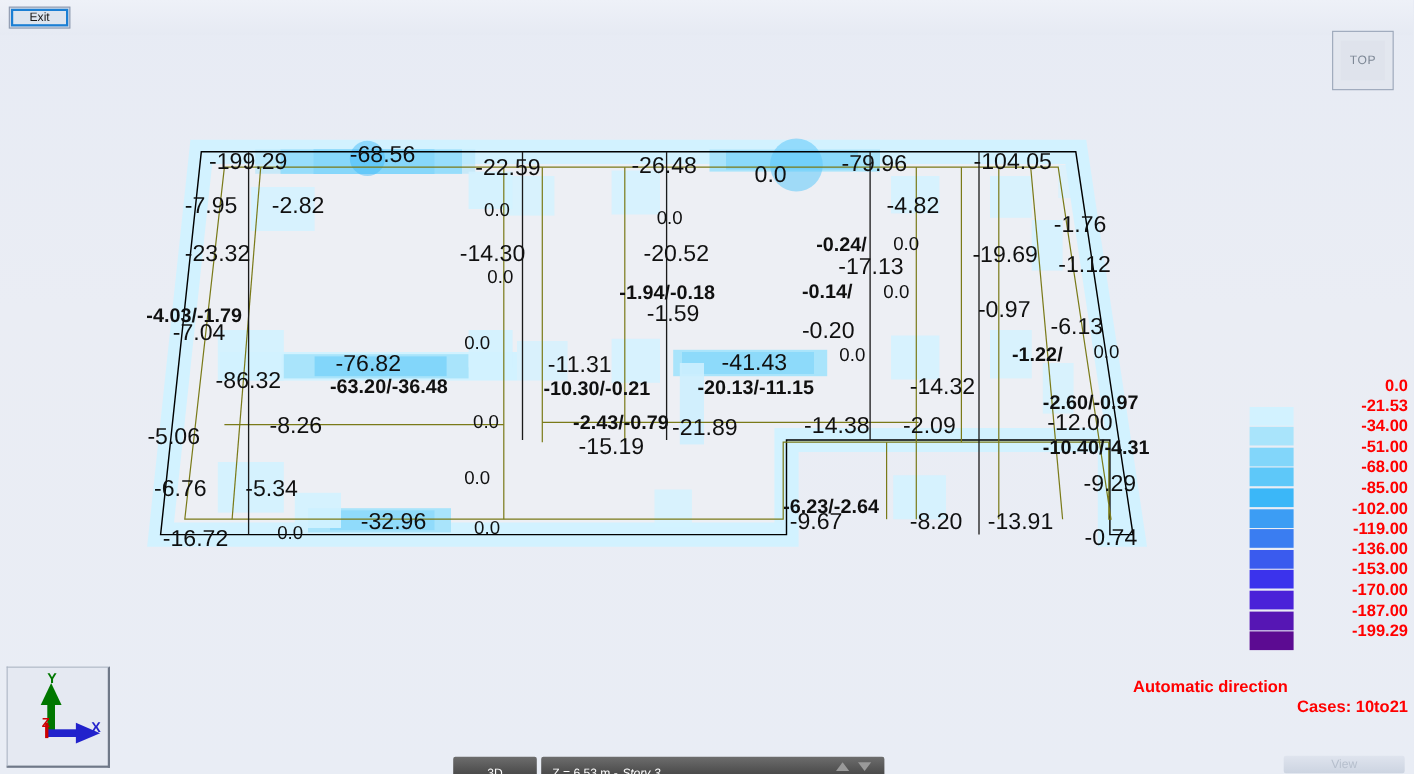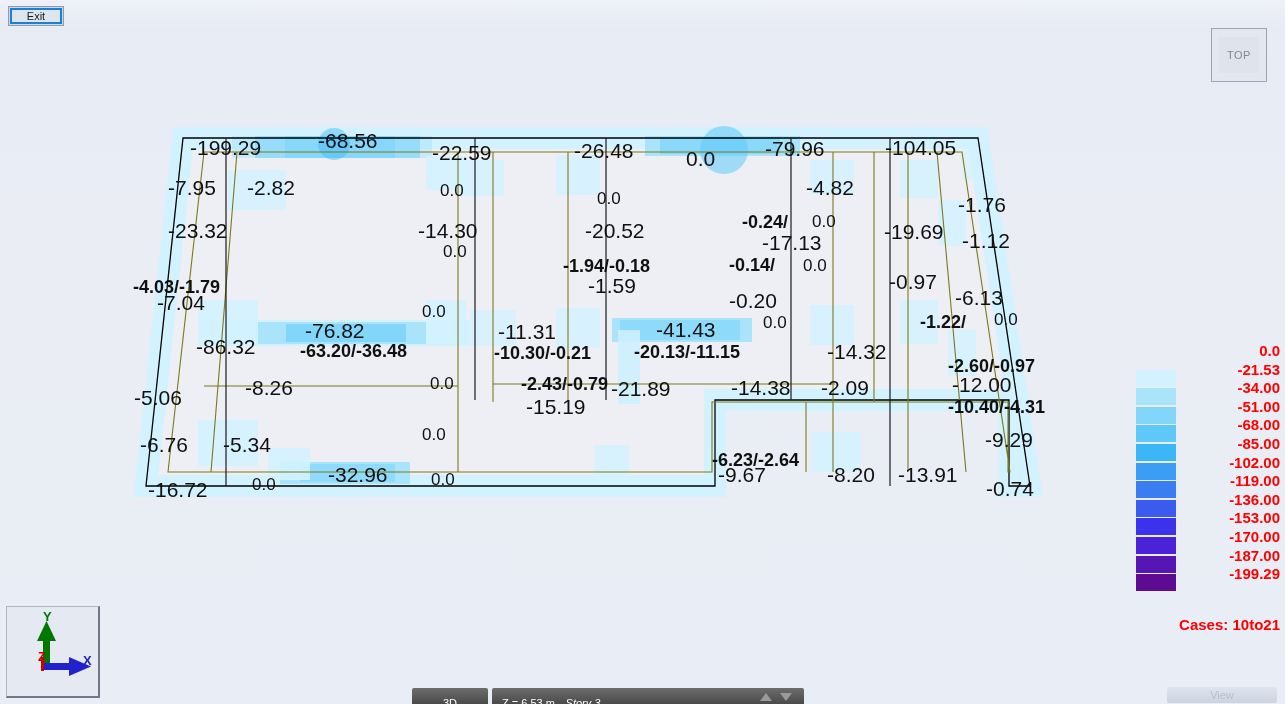--- a/index.html
+++ b/index.html
@@ -406,20 +406,21 @@
       <div class="legend-swatch" style="background: rgb(86, 22, 180);"></div>
       <div class="legend-label">-187.00</div>
     </div>
     <div class="legend-row">
       <div class="legend-swatch" style="background: rgb(92, 11, 146);"></div>
       <div class="legend-label">-199.29</div>
     </div>
   </div>
 
 <div id="legend-caption">
+  <div class="ln2">Automatic direction</div>
   <div class="ln3">Cases: 10to21</div>
 </div>
 
 <div id="axis-triad">
   <svg width="92" height="90" viewBox="0 0 92 90">
 
     <g>
       <rect x="36" y="30" width="7" height="32" fill="#007700"></rect>
       <polygon points="39.5,14 30,34 49,34" fill="#007700"></polygon>
     </g>

